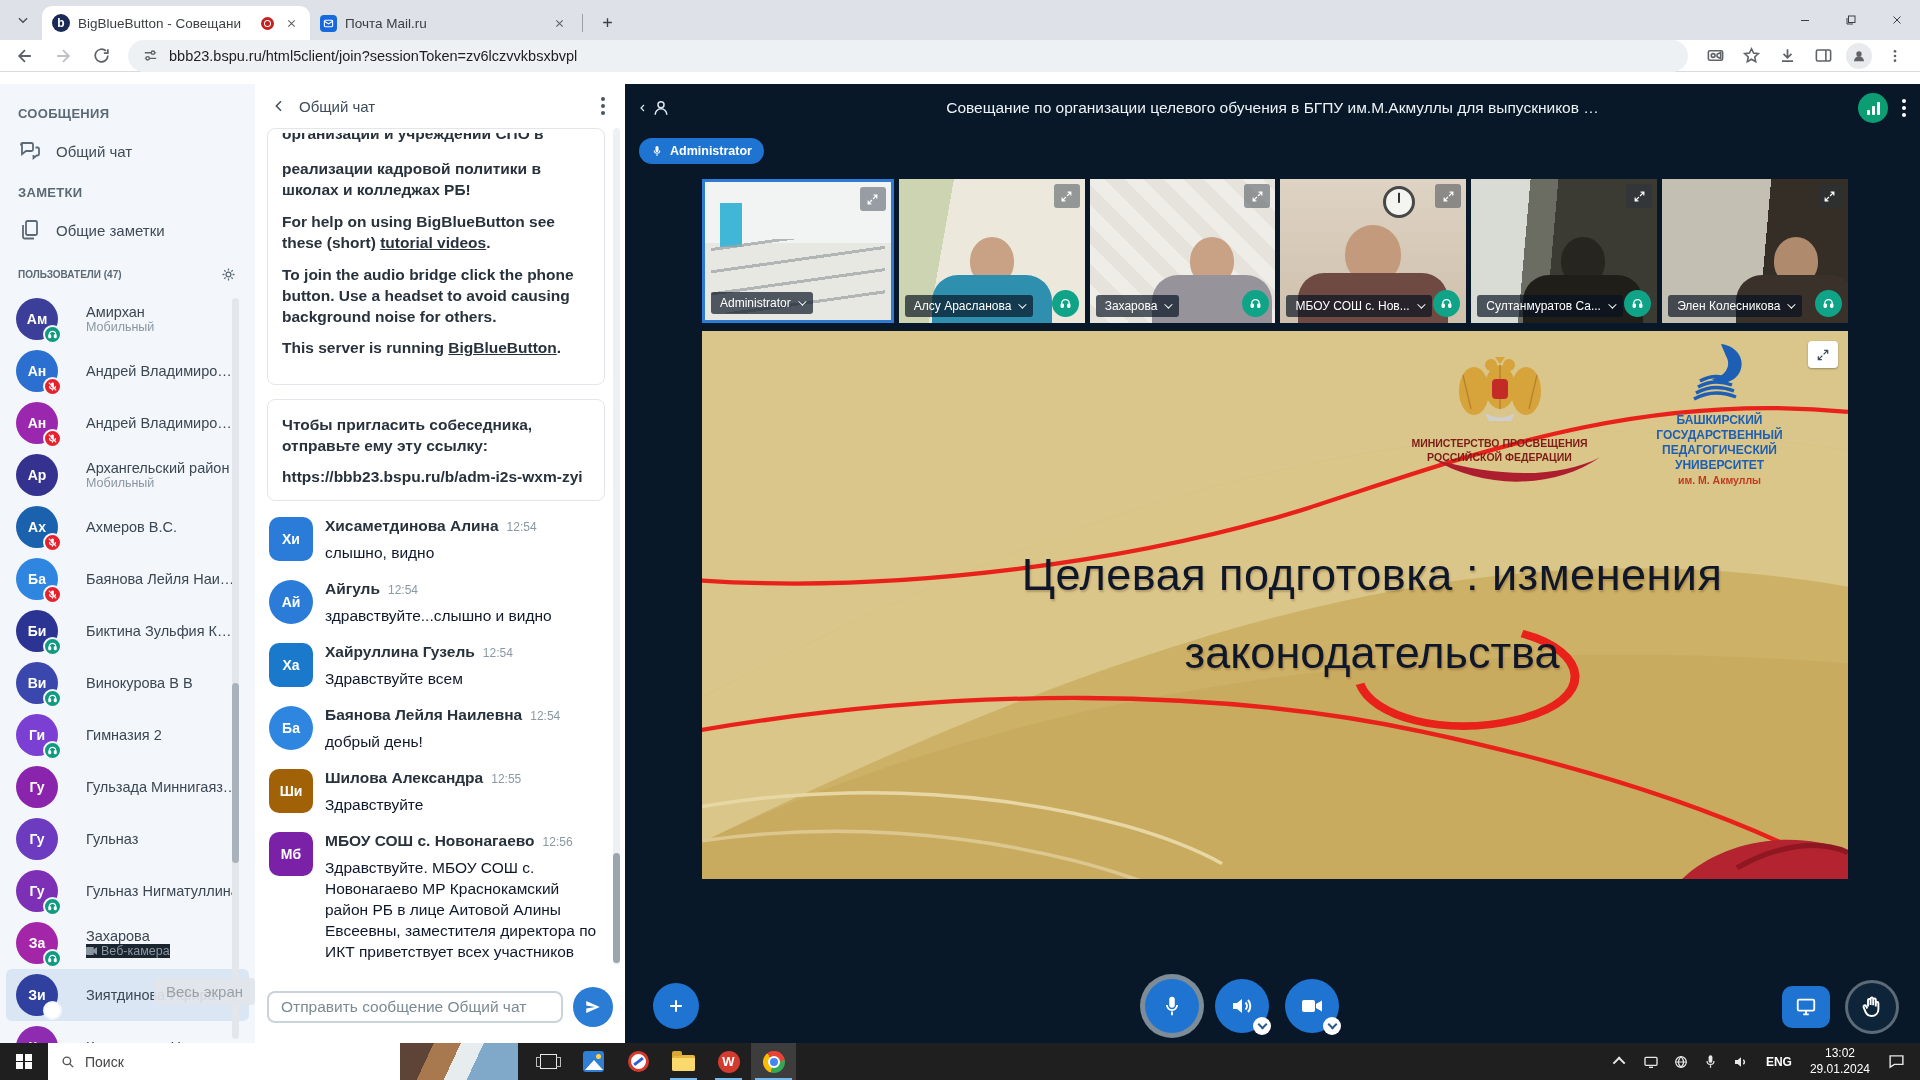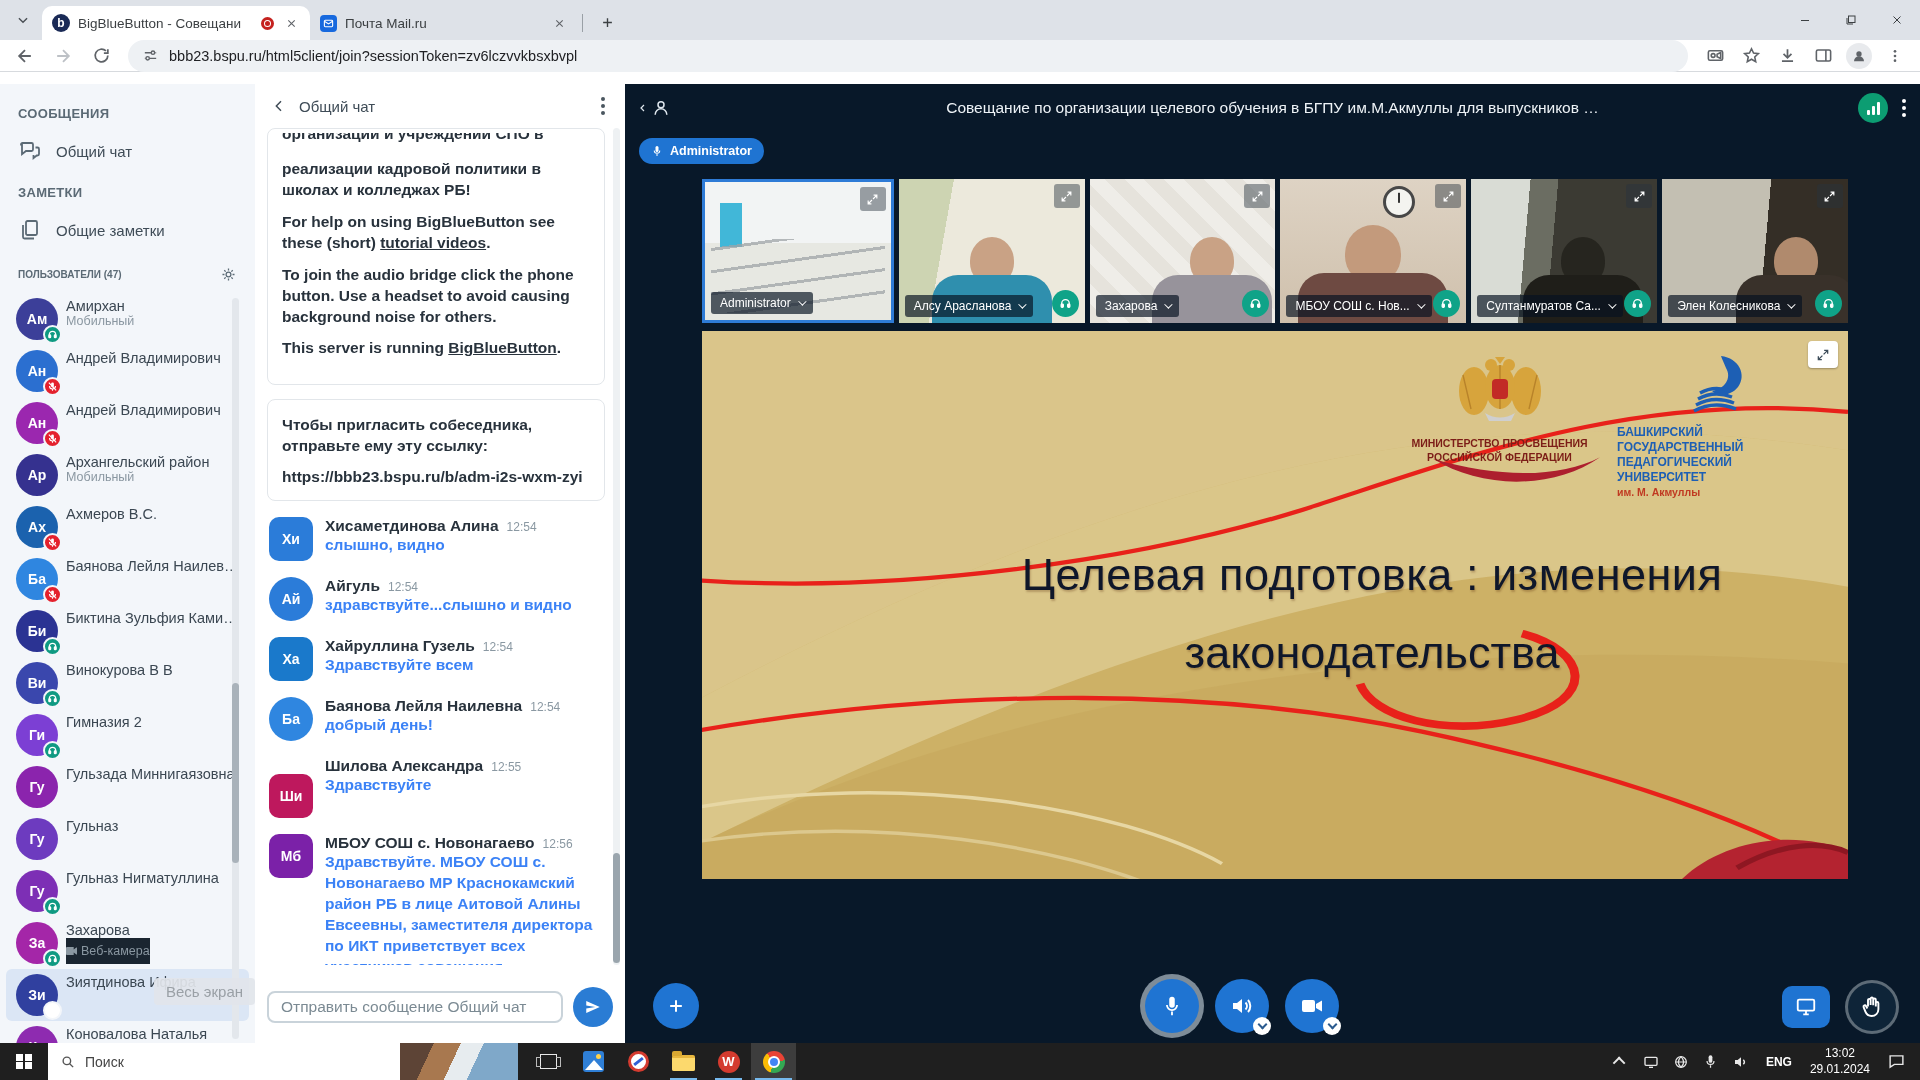--- a/index.html
+++ b/index.html
@@ -33,21 +33,21 @@
 
 .app{position:absolute;top:84px;left:0;right:0;bottom:37px;display:flex}
 
 .nav{width:255px;background:#f3f6fa;position:relative;display:flex;flex-direction:column;padding-top:10px;flex:0 0 auto}
 .sec{font-size:13px;font-weight:700;color:#5b6a75;padding:12px 18px 8px;letter-spacing:.3px}
 .nav-item{display:flex;align-items:center;gap:14px;padding:10px 18px;font-size:15px;color:#3f4c57;cursor:pointer}
 .nav-item .nicon{color:#5b6a75}
 .users-hdr{display:flex;justify-content:space-between;align-items:center;padding:14px 18px 6px;font-size:10px;font-weight:700;color:#5b6a75}
 .gear{color:#5b6a75}
 .ulist{flex:1;overflow:hidden;padding-top:4px}
-.urow{display:flex;gap:8px;padding:5px 10px;margin:0 6px;border-radius:6px;position:relative}
+.urow{display:flex;align-items:center;gap:28px;padding:5px 10px;margin:0 6px;border-radius:6px;position:relative}
 .urow.selected{background:#dbe6f5}
 .uav{width:42px;height:42px;border-radius:50%;color:#fff;font-size:14px;font-weight:700;display:flex;align-items:center;justify-content:center;position:relative;flex:0 0 auto}
 .badge{position:absolute;right:-4px;bottom:-4px;width:19px;height:19px;border-radius:50%;border:2px solid #f3f6fa;display:none;align-items:center;justify-content:center;color:#fff}
 .badge.headphones{display:flex;background:#0f9a82}
 .badge.muted{display:flex;background:#e4212d}
 .badge.dot{display:flex;background:#fff}
 .badge svg{display:none}
 .badge.headphones .g-head{display:block}
 .badge.muted .g-mute{display:block}
 .ucol{display:flex;flex-direction:column;min-width:0}
@@ -70,21 +70,21 @@
 .clipwrap span{display:block;margin-top:-9px;font-weight:700;color:#28323c;line-height:1.35}
 .box a{color:#28323c;font-weight:600;text-decoration:underline}
 .box .en{font-weight:600;color:#28323c}
 .invlink{font-weight:700;color:#28323c;margin-top:2px}
 .cmsg{display:flex;gap:12px;margin:16px 4px 16px 2px}
 .cav{width:44px;height:44px;flex:0 0 auto;color:#fff;display:flex;align-items:center;justify-content:center;font-size:14px;font-weight:700}
 .cav.circle{border-radius:50%}
 .cav.square{border-radius:10px}
 .cname{font-weight:700;color:#28323c;font-size:15.5px}
 .ctime{font-size:12px;color:#8a98a2;margin-left:8px}
-.ctext{color:#3b82f6;font-size:15.5px;font-weight:700;margin-top:0;line-height:1.35}
+.ctext{color:#0f172a;font-size:15.5px;font-weight:400;margin-top:8px;line-height:1.35}
 .chat-input{position:absolute;bottom:16px;left:12px;right:12px;display:flex;gap:10px;align-items:center}
 .chat-input input{flex:1;height:32px;border:2px solid #c9d3da;border-radius:8px;padding:0 12px;font-size:15.5px;color:#3f4c57;outline:none;font-family:inherit}
 .chat-input input::placeholder{color:#7b8a93}
 .send{width:40px;height:40px;border-radius:50%;background:#2a7cd4;display:flex;align-items:center;justify-content:center;border:none}
 .chat-sb{position:absolute;right:5px;top:44px;bottom:78px;width:7px;background:#eef1f3;border-radius:4px}
 .chat-thumb{position:absolute;left:0;right:0;bottom:2px;height:110px;background:#9aa5ad;border-radius:4px}
 
 .main{flex:1;background:#081829;position:relative;color:#fff}
 .mtop{position:absolute;top:0;left:0;right:0;height:48px}
 .mtitle{position:absolute;left:100px;right:100px;top:0;height:48px;display:flex;align-items:center;justify-content:center;font-size:15.5px;color:#eef3f7;white-space:nowrap;overflow:hidden}
@@ -122,21 +122,21 @@
 .cam-name{position:absolute;left:6px;bottom:6px;background:rgba(6,18,32,.68);color:#fff;font-size:12px;padding:4px 9px;border-radius:3px;display:flex;gap:7px;align-items:center;z-index:2;max-width:82%;white-space:nowrap}
 .cvr{width:6px;height:6px;border-right:1.6px solid #fff;border-bottom:1.6px solid #fff;transform:rotate(45deg) translateY(-2px);flex:0 0 auto}
 .cam-badge{position:absolute;right:6px;bottom:6px;width:27px;height:27px;border-radius:50%;background:#0fa388;display:none;align-items:center;justify-content:center;color:#fff;z-index:2}
 .cam-badge.listen{display:flex}
 
 .slide{position:absolute;top:247px;left:77px;right:72px;height:548px;background:#cdb166;overflow:hidden}
 .slide-art{position:absolute;inset:0;width:100%;height:100%}
 .slide-btn{position:absolute;top:10px;right:10px;width:30px;height:27px;background:#fff;border-radius:4px;display:flex;align-items:center;justify-content:center;color:#3a4a57;box-shadow:0 1px 2px rgba(0,0,0,.3);z-index:3}
 .logo-min{position:absolute;left:700px;top:22px;width:195px;text-align:center;z-index:2}
 .logo-min .cap{margin-top:6px;font-size:10.5px;font-weight:700;color:#7c1d17;line-height:1.3}
-.logo-uni{position:absolute;left:915px;top:24px;width:205px;text-align:left;z-index:2}
+.logo-uni{position:absolute;left:915px;top:12px;width:205px;text-align:center;z-index:2}
 .logo-uni .cap1{margin-top:4px;font-size:12px;font-weight:700;color:#1d5fb4;line-height:1.25}
 .logo-uni .cap2{font-size:10.5px;font-weight:700;color:#c03a22;margin-top:1px}
 .slide-title{position:absolute;left:300px;width:740px;top:218px;text-align:center;color:#0f172a;font-weight:400;z-index:2;text-shadow:1px 2px 2px rgba(80,30,5,.25)}
 .slide-title .l1{font-size:45px;letter-spacing:.5px}
 .slide-title .l2{font-size:45px;margin-top:26px}
 
 .cgroup{position:absolute;left:520px;bottom:10px;display:flex;gap:16px;align-items:center}
 .cbtn{width:54px;height:54px;border-radius:50%;background:#1f74d2;display:flex;align-items:center;justify-content:center;position:relative;color:#fff;border:none}
 .ring{box-shadow:0 0 0 5px #7e8c98}
 .mini{position:absolute;right:-2px;bottom:-2px;width:18px;height:18px;border-radius:50%;background:#fff;display:flex;align-items:center;justify-content:center}
@@ -642,21 +642,21 @@
             <div class="cmsg">
               <span class="cav circle" style="background: rgb(47, 134, 224);">
                 <span>Ба</span>
               </span>
               <div class="cbody">
                 <div><span class="cname">Баянова Лейля Наилевна</span><span class="ctime">12:54</span></div>
                 <div class="ctext">добрый день!</div>
               </div>
             </div>
             <div class="cmsg">
-              <span class="cav square" style="background: #be185d; margin-top: 17px;">
+              <span class="cav square" style="background: #a16207;">
                 <span>Ши</span>
               </span>
               <div class="cbody">
                 <div><span class="cname">Шилова Александра</span><span class="ctime">12:55</span></div>
                 <div class="ctext">Здравствуйте</div>
               </div>
             </div>
             <div class="cmsg">
               <span class="cav square" style="background: rgb(123, 33, 168);">
                 <span>Мб</span>

